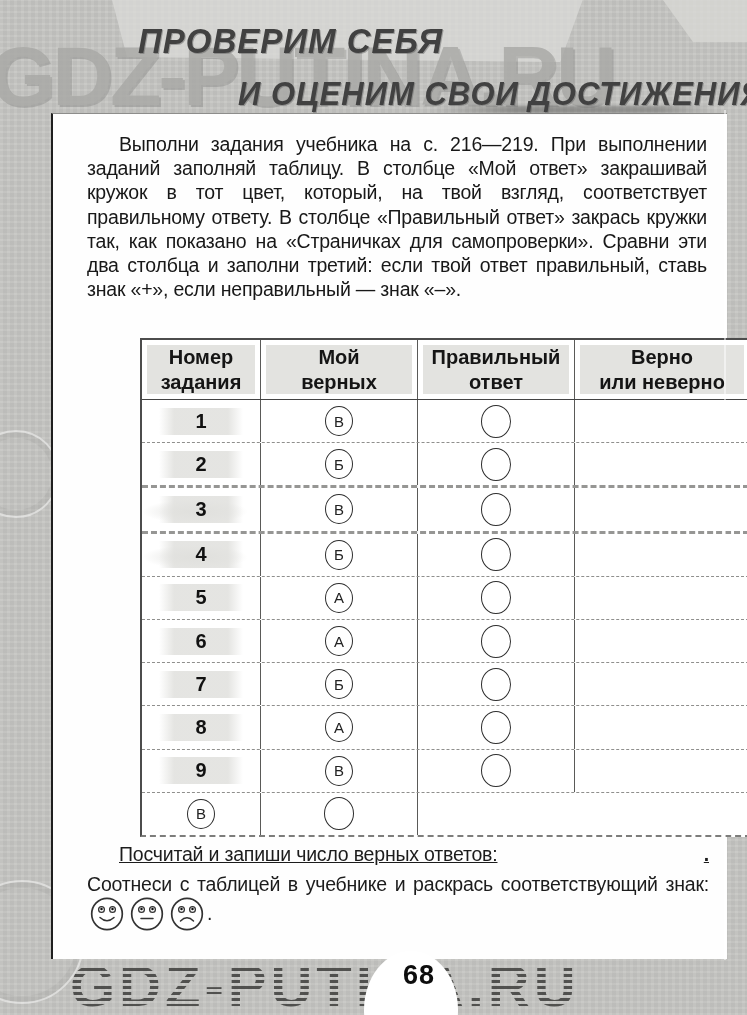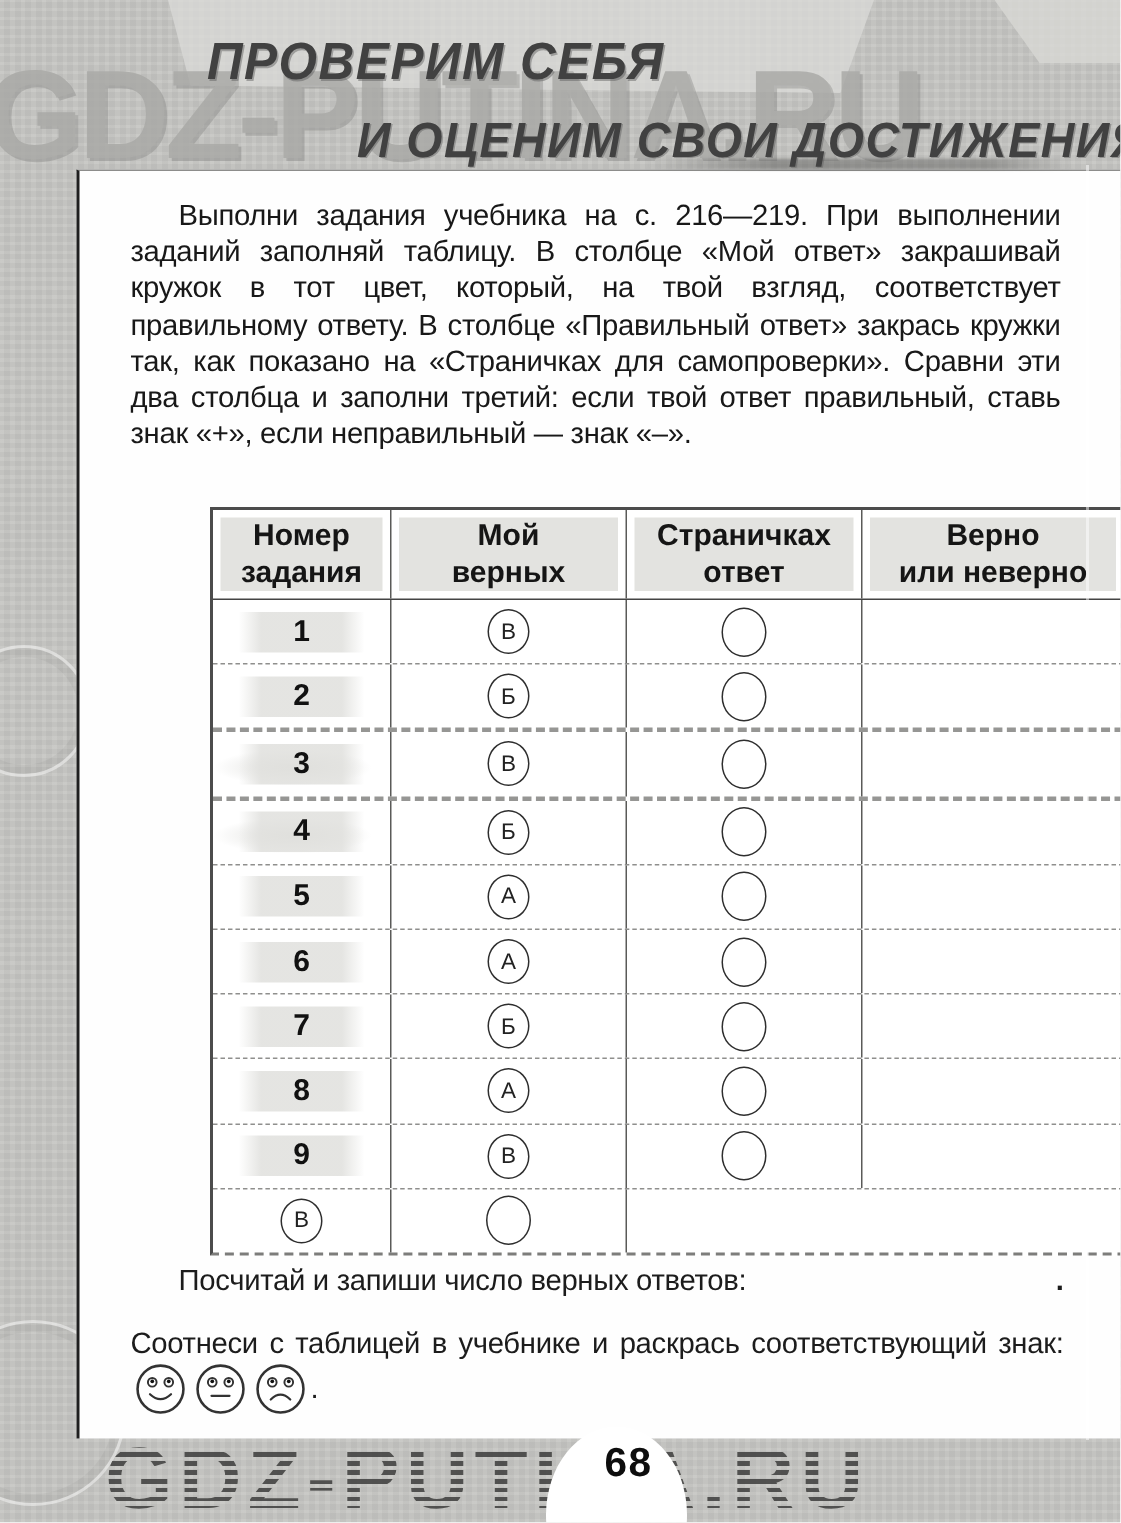--- a/index.html
+++ b/index.html
@@ -43,21 +43,21 @@
   .swirl{position:absolute;border:2px solid rgba(255,255,255,.45);border-radius:50%;z-index:0;
          box-shadow:inset 0 0 0 6px rgba(0,0,0,.04);}
   .swirl.s1{left:-28px;top:430px;width:84px;height:84px;}
   .swirl.s2{left:-40px;top:880px;width:120px;height:120px;}
   .swirl.s3{left:700px;top:410px;width:70px;height:70px;}
   .right-edge-line{position:absolute;left:724px;top:110px;width:2px;height:850px;background:rgba(255,255,255,.5);z-index:3;}
   
   .page{
     position:absolute;left:51px;top:113px;width:674px;height:845px;z-index:2;
     background:#fefefe;
-    border-left:2px solid #1f1f1f;border-top:1px solid #8d8d8b;padding-left:20px;
+    border-left:2px solid #1f1f1f;border-top:1px solid #8d8d8b;
   }
   
   .instructions{
     position:absolute;left:34px;top:18px;width:620px;
     font-size:19.5px;line-height:24.2px;text-align:justify;text-indent:32px;
     letter-spacing:-0.2px;color:#181818;
   }
   
   .tbl{
     position:absolute;left:55px;top:224px;width:611px;z-index:2;
@@ -95,25 +95,25 @@
   .letter-circle{
     width:26px;height:28px;border:1.7px solid #2e2e2e;border-radius:50%;
     display:flex;align-items:center;justify-content:center;
     font-size:15px;color:#222;background:#fff;
   }
   .empty-circle{
     width:28px;height:31px;border:1.7px solid #2e2e2e;border-radius:50%;background:#fff;
   }
   
   .footer-block{position:absolute;left:34px;top:728px;width:622px;font-size:19.5px;line-height:25px;letter-spacing:-0.2px;}
-  .count-line{display:flex;align-items:flex-start;}
+  .count-line{display:flex;align-items:flex-start;text-decoration:underline;}
   .count-line .prompt{padding-left:32px;}
   .count-line .spacer{flex:1;}
   .count-line .dot{font-weight:bold;}
-  .match-line{margin-top:17px;text-align:justify;}
+  .match-line{margin-top:5px;text-align:justify;}
   .smiley{display:inline-block;vertical-align:-11px;margin:0 3px;}
   
   .wm-bottom{
     position:absolute;left:70px;top:952px;z-index:3;white-space:nowrap;
     font-size:58px;font-weight:800;letter-spacing:4px;color:#3e3e3c;opacity:.85;
     -webkit-mask-image:repeating-linear-gradient(0deg,#000 0 3px,transparent 3px 6px);
             mask-image:repeating-linear-gradient(0deg,#000 0 3px,transparent 3px 6px);
   }
   .page-bubble{
     position:absolute;left:364px;top:951px;width:94px;height:118px;z-index:5;
@@ -147,21 +147,21 @@
       <div class="tbl-head">
         <div class="hc">
             <div class="hfill">Номер
 задания</div>
           </div>
         <div class="hc">
             <div class="hfill">Мой
 верных</div>
           </div>
         <div class="hc">
-            <div class="hfill">Страничках
+            <div class="hfill">Правильный
 ответ</div>
           </div>
         <div class="hc">
             <div class="hfill">Верно
 или неверно</div>
           </div>
       </div>
       <div class="tbl-body" id="rows-container">
   <div class="trow">
     <div class="c c1">

